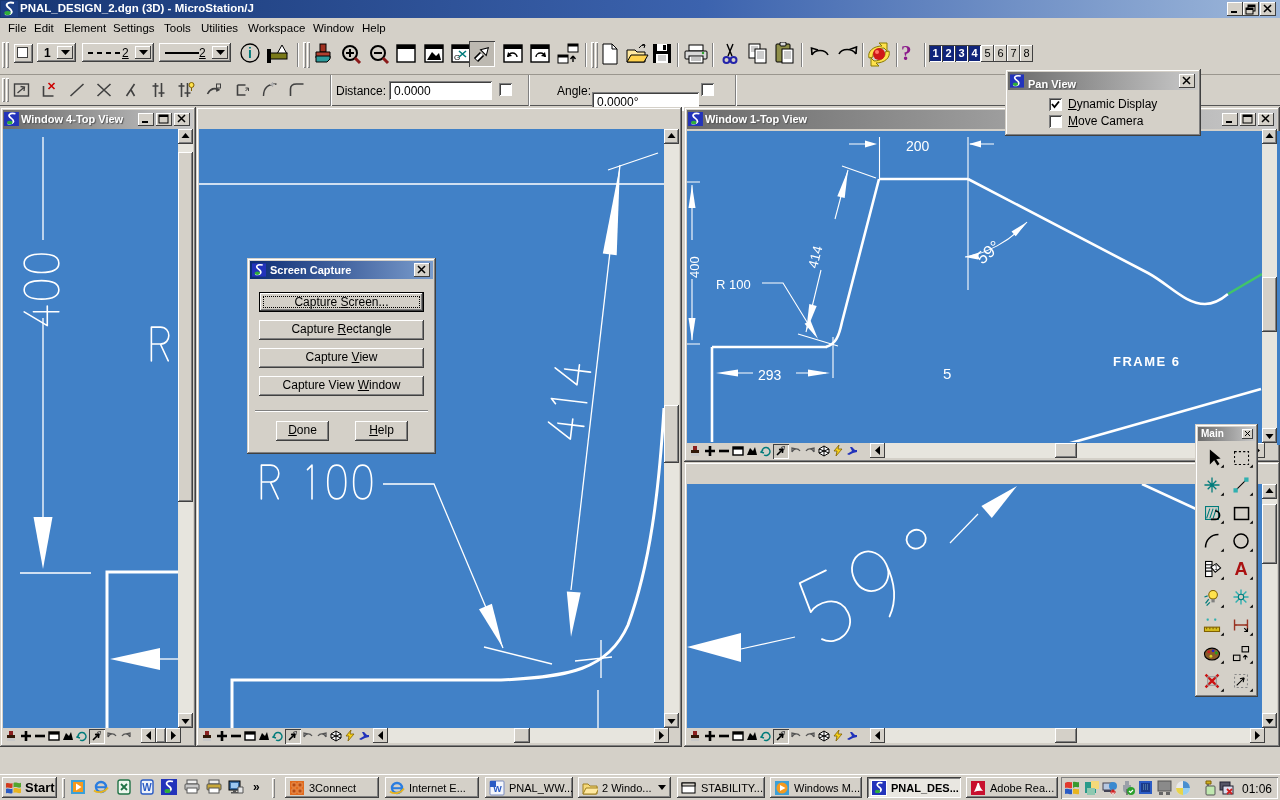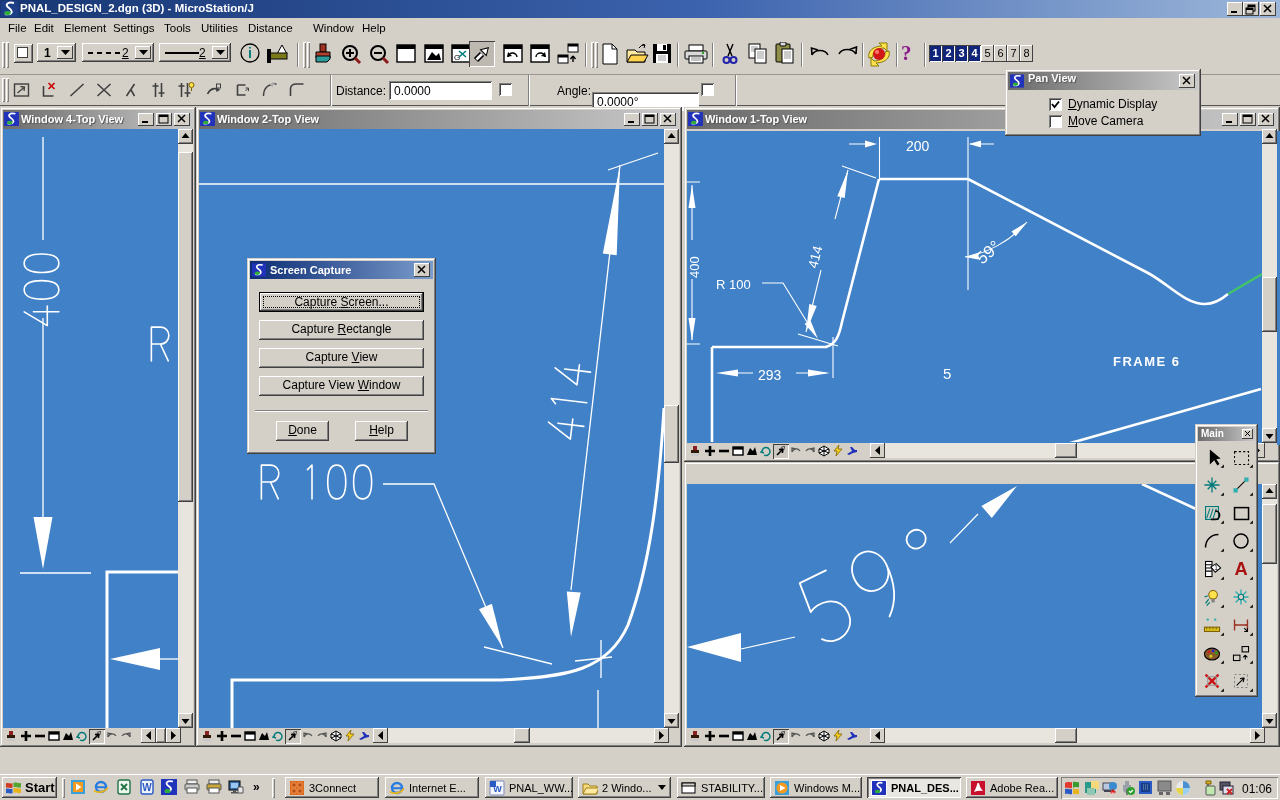--- a/index.html
+++ b/index.html
@@ -47,21 +47,21 @@
         </svg>
       </div>
 </div>
 <div class="abs" style="left:0;top:18px;width:1280px;height:20px">
 <div class="abs" style="font-size:11.5px;left:8px;top:4px;color:#000">File</div>
 <div class="abs" style="font-size:11.5px;left:34px;top:4px;color:#000">Edit</div>
 <div class="abs" style="font-size:11.5px;left:64px;top:4px;color:#000">Element</div>
 <div class="abs" style="font-size:11.5px;left:113px;top:4px;color:#000">Settings</div>
 <div class="abs" style="font-size:11.5px;left:164px;top:4px;color:#000">Tools</div>
 <div class="abs" style="font-size:11.5px;left:201px;top:4px;color:#000">Utilities</div>
-<div class="abs" style="font-size:11.5px;left:248px;top:4px;color:#000">Distance</div>
+<div class="abs" style="font-size:11.5px;left:248px;top:4px;color:#000">Workspace</div>
 <div class="abs" style="font-size:11.5px;left:313px;top:4px;color:#000">Window</div>
 <div class="abs" style="font-size:11.5px;left:362px;top:4px;color:#000">Help</div>
 </div>
 <div class="abs" style="left:0;top:38px;width:1280px;height:37px;border-bottom:1px solid #9a968e">
 <div class="grip" style="left:2px"></div>
       <div class="grip" style="left:6px"></div>
 <div class="abs raised" style="left:14px;top:44px;width:19px;height:19px;top:6px">
         <div class="abs" style="left:3px;top:3px;width:11px;height:11px;background:#fff;border:1px solid #404040"></div>
       </div>
 <div class="abs raised" style="left:37px;top:5px;width:39px;height:19px">
@@ -419,46 +419,20 @@
             <div class="tbtn" style="width:15px;height:15px">
               <svg width="7" height="9">
                 <path d="M1,0 L6,4.5 L1,9 Z" fill="#000"></path>
               </svg>
             </div>
           </div>
         </div>
       </div>
     </div>
 <div class="vwin" style="left:196px;top:107px;width:486px;height:640px">
-      <div class="vtitle" style="width:480px">
-        <svg class="abs" style="left:1px;top:2px" width="15" height="14" viewBox="0 0 17 16">
-          <rect width="17" height="16" fill="#2233bb"></rect>
-          <path d="M13,2 C6,0.5 3.5,4 8,7 C13,10.5 10.5,14.5 4,13" stroke="#fff" stroke-width="2" fill="none"></path>
-          <ellipse cx="6.5" cy="12" rx="3.2" ry="2.1" fill="#2fae3a"></ellipse>
-        </svg>
-        <span style="margin-left:18px;position:absolute;top:3px;text-shadow:1px 1px 1px #555">Window 2-Top View</span>
-        <div style="display:flex;gap:2px;position:absolute;right:3px;top:3px">
-          <div class="tbtn" style="width:16px;height:13px">
-            <svg width="16" height="13">
-              <rect x="4" y="8" width="6" height="2" fill="#000"></rect>
-            </svg>
-          </div>
-          <div class="tbtn" style="width:16px;height:13px">
-            <svg width="16" height="13">
-              <rect x="3" y="2" width="9" height="8" fill="none" stroke="#000"></rect>
-              <rect x="3" y="2" width="9" height="2" fill="#000"></rect>
-            </svg>
-          </div>
-          <div class="tbtn" style="width:16px;height:13px">
-            <svg width="16" height="13">
-              <path d="M4,2 L11,9 M11,2 L4,9" stroke="#000" stroke-width="1.5"></path>
-            </svg>
-          </div>
-        </div>
-      </div>
       <div class="vbody abs" style="left:3px;top:22px;width:465px;height:599px;overflow:hidden">
         <svg width="465" height="599" viewBox="199 129 465 599">
 <g stroke="#fff" fill="none" stroke-width="1.3">
 <path d="M199,184 H664"></path>
 <path d="M608,170 L658,153"></path>
 <path d="M620,165 L571,590"></path>
 <path d="M383,484 H434 L503,648"></path>
 <path d="M484,647 L552,664"></path>
 <path d="M601,640 V678 M575,661 L612,657"></path>
 <path d="M598,690 V728"></path>
@@ -1022,21 +996,21 @@
       </div>
       <div class="abs" style="left:32px;top:243px;width:28px;height:28px">
         <svg width="28" height="28" viewBox="-3 -3 26 26">
           <rect x="4" y="4" width="12" height="12" fill="none" stroke="#888" stroke-dasharray="2 2"></rect>
           <path d="M6,14 L13,7 M13,7 l-4,1 m4,-1 l-1,4" stroke="#000" fill="none"></path>
           <path d="M17,19 l3,0 l0,-3 z" fill="#000" transform="translate(1,1)"></path>
         </svg>
       </div>
     </div>
 <div class="abs raised" style="left:1005px;top:69px;width:196px;height:67px;box-shadow:inset -1px -1px 0 #404040,inset 1px 1px 0 #d4d0c8,inset -2px -2px 0 #808080,inset 2px 2px 0 #fff">
-      <div class="abs" style="left:3px;top:3px;width:190px;height:18px;background:linear-gradient(90deg,#6b6b6b,#c9c9c9);display:flex;align-items:flex-start">
+      <div class="abs" style="left:3px;top:3px;width:190px;height:18px;background:linear-gradient(90deg,#6b6b6b,#c9c9c9);display:flex;align-items:flex-end">
         <svg class="abs" style="left:2px;top:2px" width="14" height="14" viewBox="0 0 17 16">
           <rect width="17" height="16" fill="#2233bb"></rect>
           <path d="M13,2 C6,0.5 3.5,4 8,7 C13,10.5 10.5,14.5 4,13" stroke="#fff" stroke-width="2" fill="none"></path>
           <ellipse cx="6.5" cy="12" rx="3.2" ry="2.1" fill="#2fae3a"></ellipse>
         </svg>
         <span style="color:#fff;font-weight:bold;font-size:11px;margin-left:20px;text-shadow:1px 1px 1px #555">Pan View</span>
         <div class="tbtn abs" style="right:3px;top:2px;width:16px;height:14px">
           <svg width="16" height="14">
             <path d="M4,3 L11,10 M11,3 L4,10" stroke="#000" stroke-width="1.5"></path>
           </svg>

